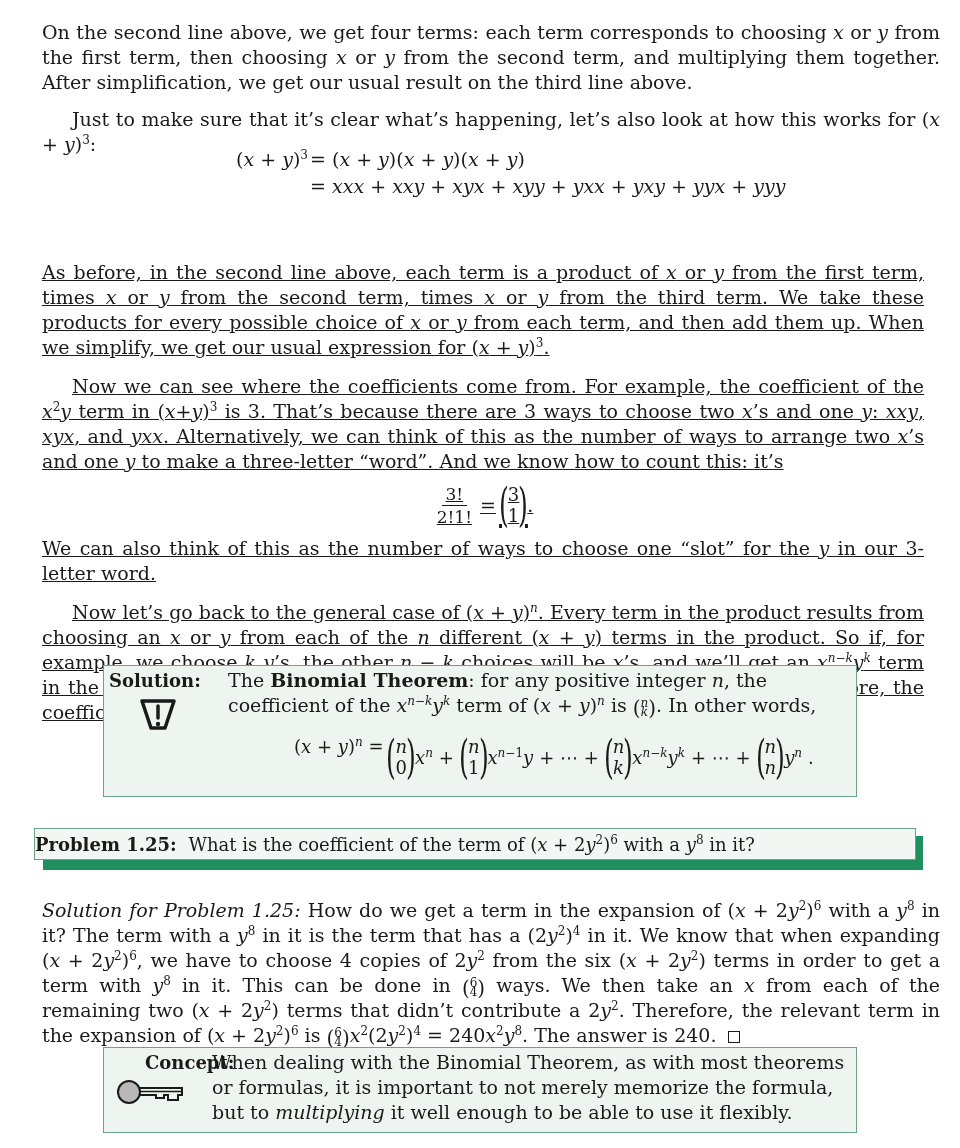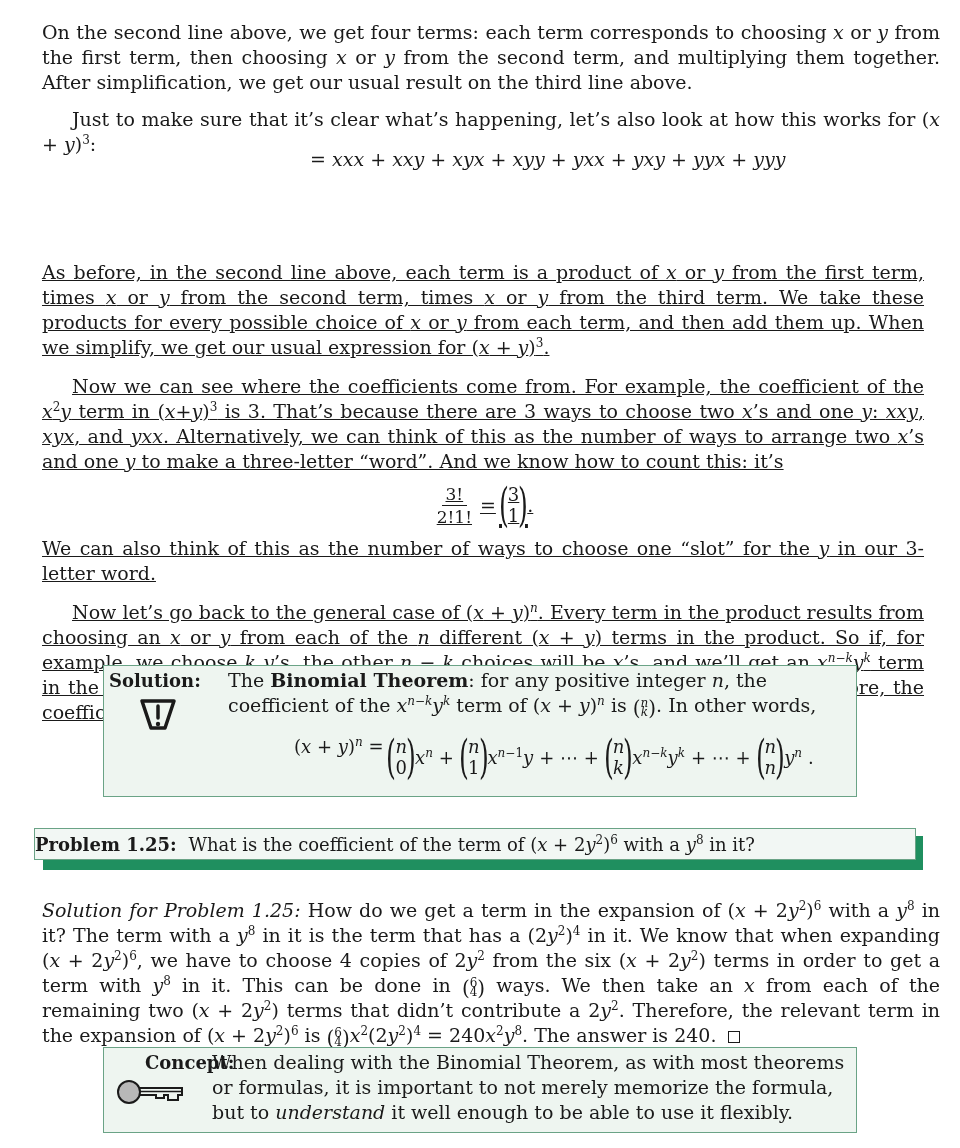--- a/index.html
+++ b/index.html
@@ -53,20 +53,24 @@
 </style>
 </head>
 <body>
 
 <div class="page">
   <p style="position:absolute;top:4px;left:0;width:898px;">On the second line above, we get four terms: each term corresponds to choosing <i>x</i> or <i>y</i> from the first term, then choosing <i>x</i> or <i>y</i> from the second term, and multiplying them together. After simplification, we get our usual result on the third line above.</p>
   <p class="indent" style="position:absolute;top:91px;left:0;width:898px;">Just to make sure that it’s clear what’s happening, let’s also look at how this works for (<i>x</i> + <i>y</i>)<sup>3</sup>:</p>
 </div>
 
 <div class="eq3">
+  <div class="row">
+      <span class="lhs">(<i>x</i> + <i>y</i>)<sup>3</sup></span>
+      <span class="rhs">= (<i>x</i> + <i>y</i>)(<i>x</i> + <i>y</i>)(<i>x</i> + <i>y</i>)</span>
+    </div>
   <div class="row">
       <span class="lhs"></span>
       <span class="rhs">= <i>x</i><i>x</i><i>x</i> + <i>x</i><i>x</i><i>y</i> + <i>x</i><i>y</i><i>x</i> + <i>x</i><i>y</i><i>y</i> + <i>y</i><i>x</i><i>x</i> + <i>y</i><i>x</i><i>y</i> + <i>y</i><i>y</i><i>x</i> + <i>y</i><i>y</i><i>y</i></span>
     </div>
 </div>
 
 <div class="page" style="top:252px;">
   <p>As before, in the second line above, each term is a product of <i>x</i> or <i>y</i> from the first term, times <i>x</i> or <i>y</i> from the second term, times <i>x</i> or <i>y</i> from the third term. We take these products for every possible choice of <i>x</i> or <i>y</i> from each term, and then add them up. When we simplify, we get our usual expression for (<i>x</i> + <i>y</i>)<sup>3</sup>.</p>
   <p class="indent" style="margin-top:14px;">Now we can see where the coefficients come from. For example, the coefficient of the <i>x</i><sup>2</sup><i>y</i> term in (<i>x</i>+<i>y</i>)<sup>3</sup> is 3. That’s because there are 3 ways to choose two <i>x</i>’s and one <i>y</i>: <i>xxy</i>, <i>xyx</i>, and <i>yxx</i>. Alternatively, we can think of this as the number of ways to arrange two <i>x</i>’s and one <i>y</i> to make a three-letter “word”. And we know how to count this: it’s</p>
   <div class="frac-block">
@@ -195,14 +199,14 @@
       <span class="par">)</span>
     </span><i>x</i><sup>2</sup>(2<i>y</i><sup>2</sup>)<sup>4</sup> = 240<i>x</i><sup>2</sup><i>y</i><sup>8</sup>. The answer is 240. <span class="qed"></span></p>
 
 <div class="box" style="left:103px;top:1047px;width:752px;height:84px;">
   <div class="box-label" style="left:5px;top:2px;margin-left:36px;">Concept:</div>
   <svg style="position:absolute;left:12px;top:30px;" width="70" height="28" viewBox="0 0 70 28">
     <circle cx="13" cy="14" r="11" fill="#b8b8b8" stroke="#1a1a1a" stroke-width="2"></circle>
     <path d="M24 10 L66 10 L66 17 L62 17 L62 22 L52 22 L52 17 L48 17 L48 20 L40 20 L40 17 L24 17" fill="none" stroke="#1a1a1a" stroke-width="2"></path>
     <line x1="24" y1="13.5" x2="66" y2="13.5" stroke="#1a1a1a" stroke-width="1.3"></line>
   </svg>
-  <div class="box-body" style="left:108px;top:2px;width:640px;">When dealing with the Binomial Theorem, as with most theorems or formulas, it is important to not merely memorize the formula, but to <i>understand</i> it well enough to be able to use it flexibly.</div>
+  <div class="box-body" style="left:108px;top:2px;width:640px;">When dealing with the Binomial Theorem, as with most theorems or formulas, it is important to not merely memorize the formula, but to <i>multiplying</i> it well enough to be able to use it flexibly.</div>
 </div>
 
 </body></html>

